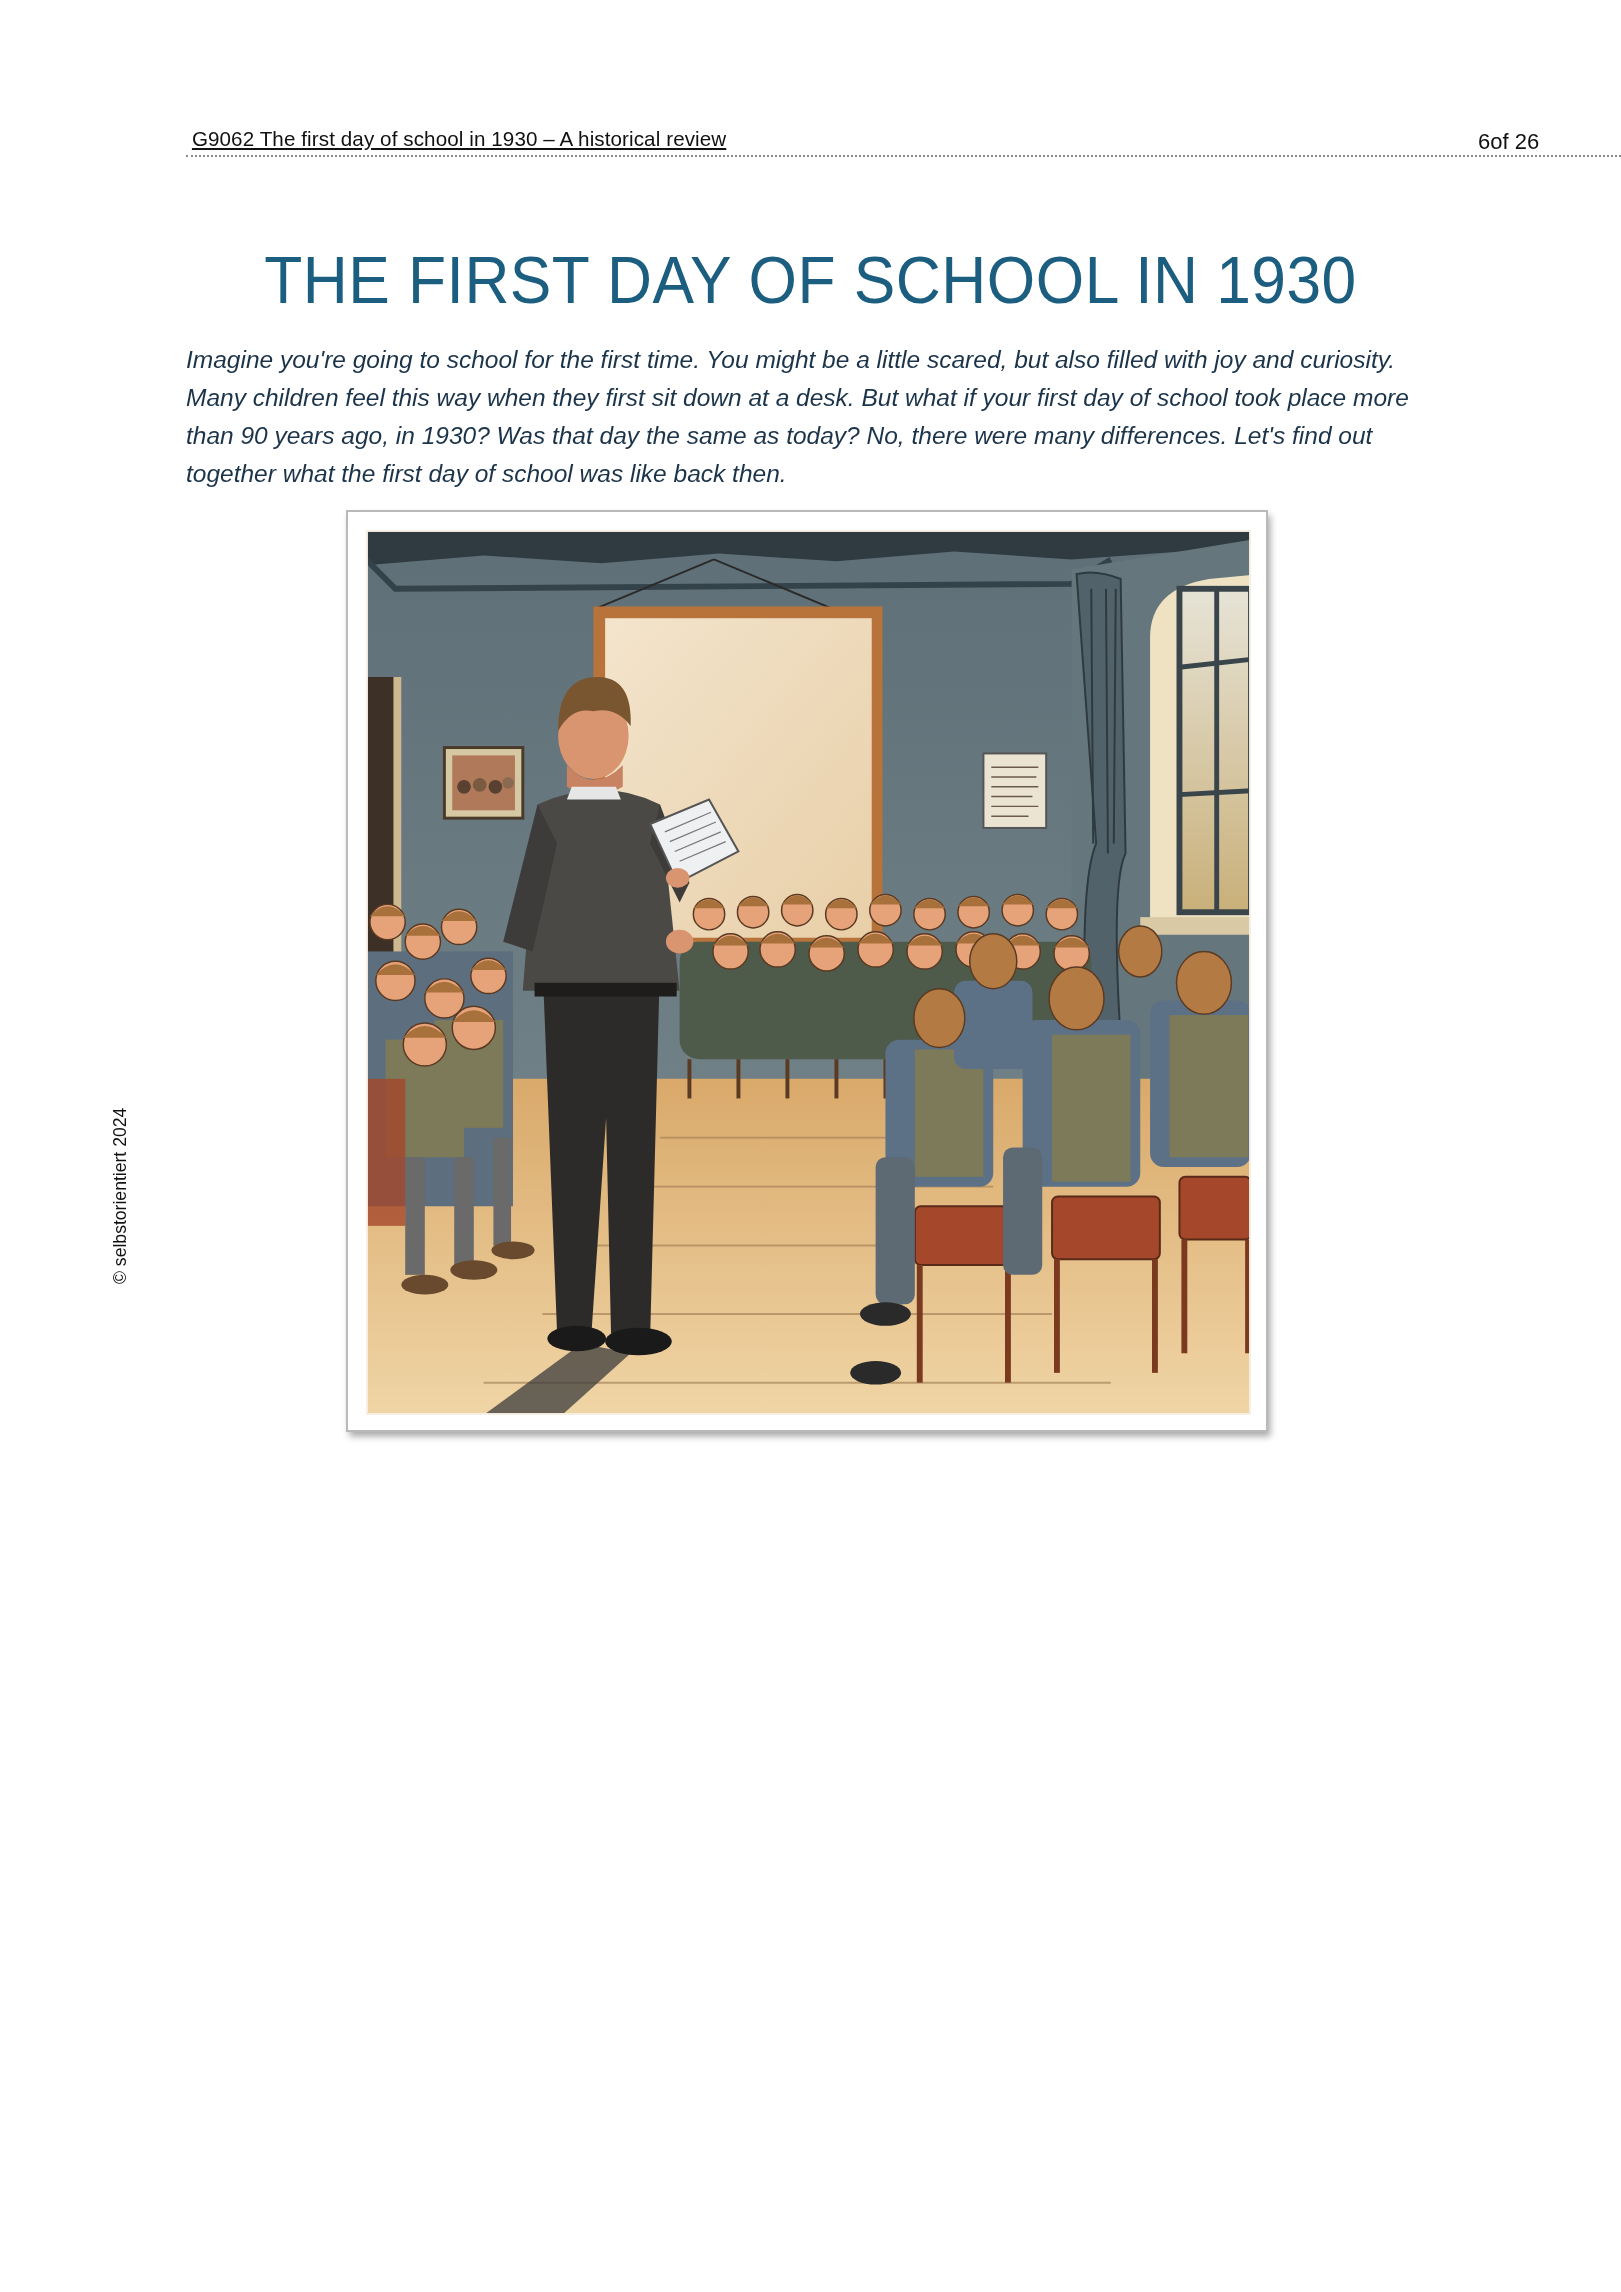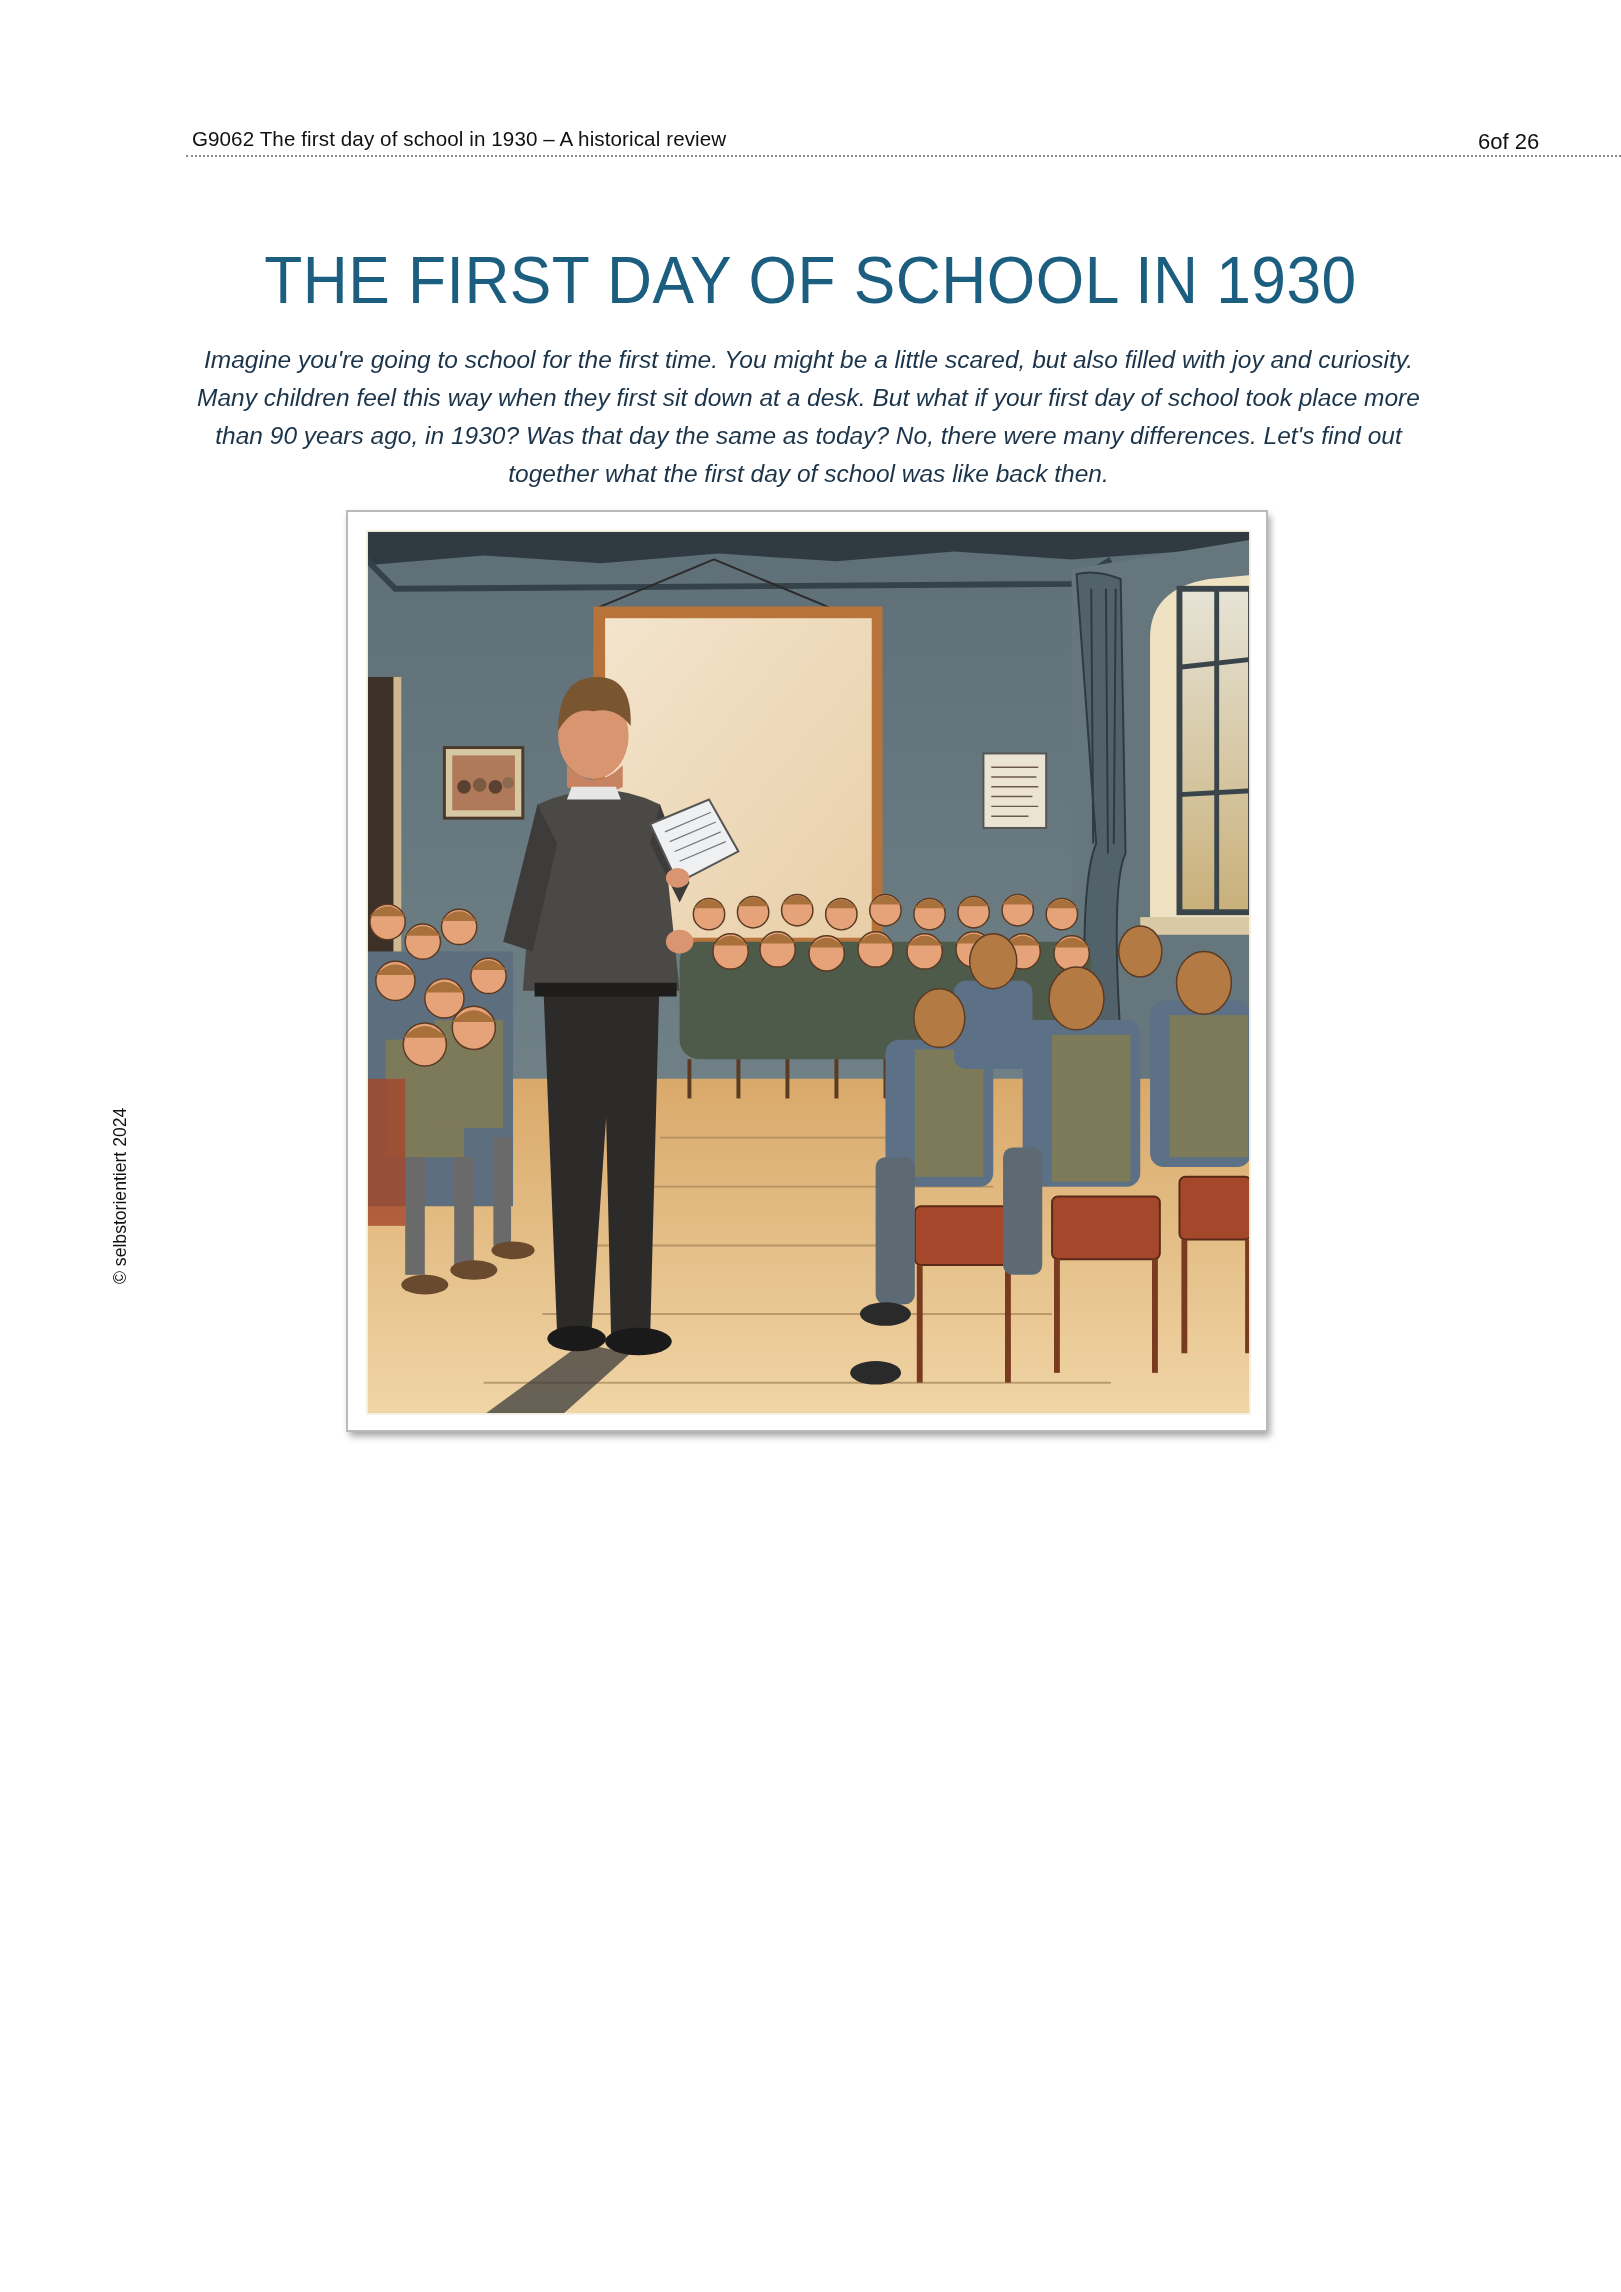--- a/index.html
+++ b/index.html
@@ -1,35 +1,35 @@
 <!DOCTYPE html>
 <html><head>
   <meta charset="utf-8">
   <style>
     html, body { margin: 0; padding: 0; background: #ffffff; }
     body { width: 1621px; height: 2293px; position: relative; overflow: hidden;
            font-family: "Liberation Sans", sans-serif; }
 
     .header { position: absolute; left: 186px; top: 125px; width: 1435px; height: 31px; }
     .header-title { position: absolute; left: 5.9px; top: 2px; font-size: 20.6px; color: #111;
-                    font-family: "Liberation Sans", sans-serif; letter-spacing: 0.1px; }
+                    font-family: "Liberation Sans", sans-serif; letter-spacing: 0.1px; text-decoration: underline; }
     .header-page { position: absolute; left: 1292px; top: 3.9px; font-size: 22px; color: #111;
                    font-family: "Liberation Sans", sans-serif; }
     .header-rule { position: absolute; left: 0; top: 30px; width: 1435px; height: 0;
                    border-top: 2px dotted #8a8a8a; }
 
     .side-copyright { position: absolute; left: 110px; top: 1284px; transform-origin: 0 0;
                       transform: rotate(-90deg); font-size: 17.6px; color: #111; white-space: nowrap;
                       font-family: "Liberation Sans", sans-serif; }
 
     .page-title { position: absolute; left: 0; width: 1621px; top: 196px; text-align: center;
                   font-family: "Liberation Sans", sans-serif; font-size: 67px; font-weight: 400;
                   color: #1b5e80; letter-spacing: 0.5px; transform: scaleX(0.93); }
 
-    .intro { position: absolute; left: 186px; width: 1245px; top: 316px; text-align: center;
+    .intro { position: absolute; left: 186px; width: 1245px; top: 316px; text-align: left;
              font-family: "Liberation Sans", sans-serif; font-style: italic; font-size: 24.5px;
              line-height: 38px; color: #1c344a; }
 
     .figure-frame { position: absolute; left: 346px; top: 510px; width: 922px; height: 922px;
                     background: #ffffff; border: 2px solid #b9b9b9;
                     box-shadow: 2.9px 4.9px 6.9px rgba(0,0,0,0.35); box-sizing: border-box; }
     .figure-art { position: absolute; left: 17.6px; top: 17.6px; width: 885px; height: 885px; overflow: hidden; }
     .figure-art svg { display: block; width: 885px; height: 885px; }
   </style>
 </head>

